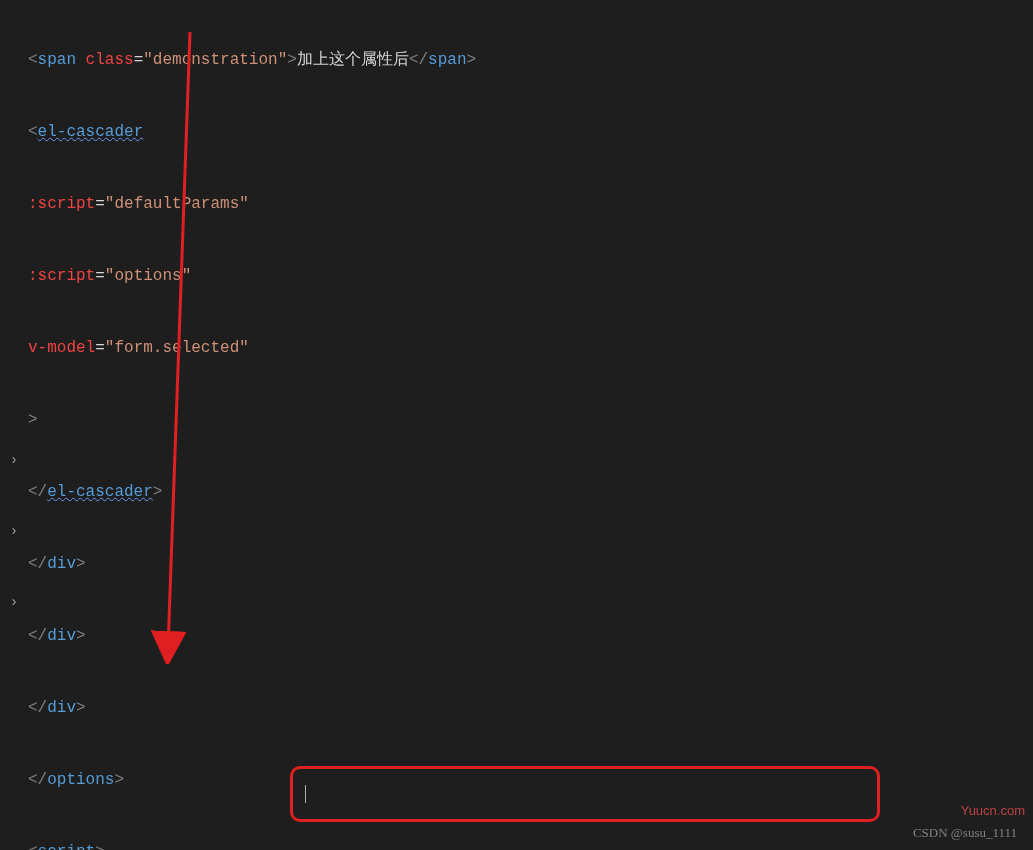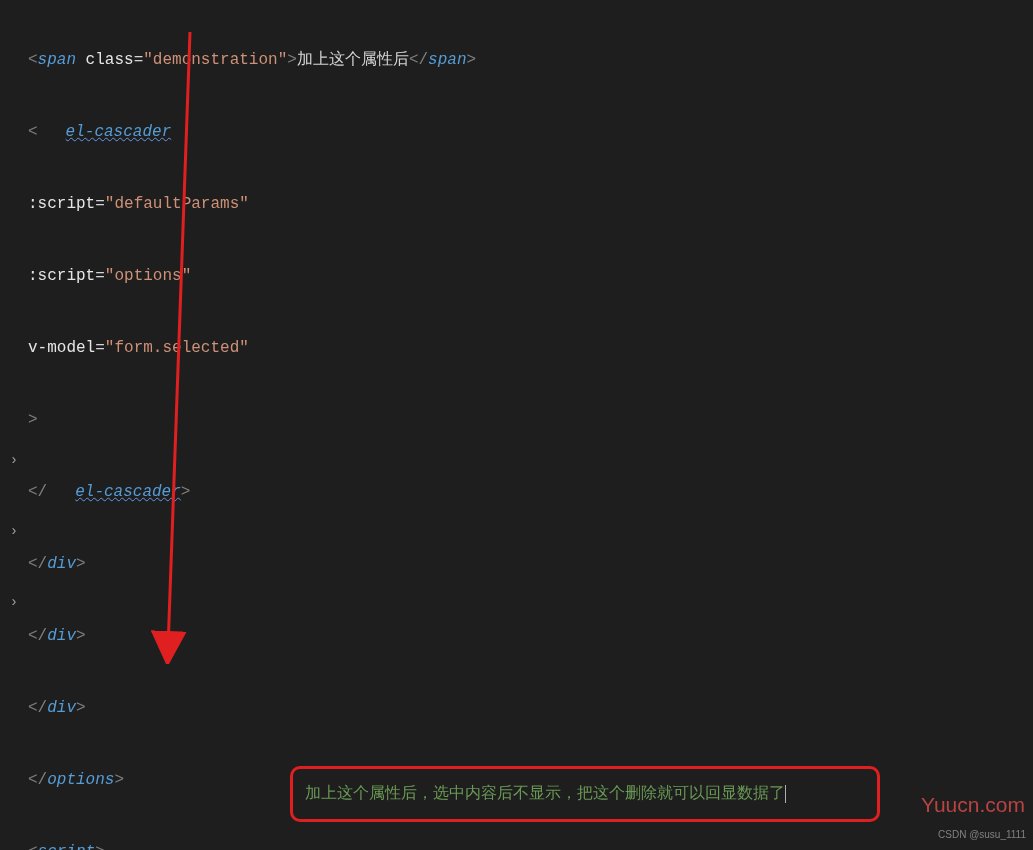--- a/index.html
+++ b/index.html
@@ -43,25 +43,25 @@
     white-space: pre;
     position: relative;
   }
   .line {
     height: 24px;
     display: flex;
     align-items: center;
     padding-left: 0px;
   }
   .t-gray { color: #808080; }
-  .t-blue { color: #569cd6; font-style: italic; }
-  .t-attr { color: #e5e5e5; }
+  .t-blue { color: #569cd6; }
+  .t-attr { color: #ef4444; }
   .t-string { color: #ce9178; }
   .t-white { color: #d4d4d4; }
-  .wavy { text-decoration: underline wavy #6796e6; text-decoration-thickness: 1px; margin-left: 28px; }
+  .wavy { text-decoration: underline wavy #6796e6; text-decoration-thickness: 1px; }
   .fold-icon {
     color: #a0a0a0;
     cursor: pointer;
     user-select: none;
     font-size: 14px;
   }
   .arrow {
     position: absolute;
     pointer-events: none;
   }
@@ -83,30 +83,30 @@
     height: 18px;
     background: #aeafad;
     vertical-align: middle;
   }
   .watermark1 {
     position: absolute;
     right: 8px;
     bottom: 30px;
     color: #d44a4a;
     font-family: Arial, sans-serif;
-    font-size: 21px;
+    font-size: 13px;
     opacity: 0.85;
   }
   .watermark2 {
     position: absolute;
-    right: 7px;
+    right: 16px;
     bottom: 8px;
     color: #9a9a9a;
-    font-family: Liberation Sans, sans-serif;
-    font-size: 10px;
+    font-family: Liberation Serif, serif;
+    font-size: 13px;
     opacity: 0.8;
   }
 </style>
 </head>
 <body>
 
 <div class="editor">
   <div class="gutter">
     <div class="gutter-row"></div>
       <div class="gutter-row"></div>
@@ -195,18 +195,17 @@
 <svg class="arrow" style="left:150px; top:24px; width:80px; height:640px;">
   <defs>
     <marker id="arrowhead" markerWidth="12" markerHeight="12" refX="6" refY="6" orient="auto">
       <polygon points="0,0 12,6 0,12" fill="#e02020"></polygon>
     </marker>
   </defs>
   <line x1="40" y1="8" x2="18" y2="625" stroke="#e02020" stroke-width="3" marker-end="url(#arrowhead)"></line>
 </svg>
 
 <div class="callout-box" style="left:290px; top:766px; width:590px;">
-  <span class="callout-text">加上这个属性后，选中内容后不显示，把这个删除就可以回显数据了</span>
     <span class="cursor-line"></span>
 </div>
 
 <div class="watermark1">Yuucn.com</div>
 <div class="watermark2">CSDN @susu_1111</div>
 
 </body></html>

